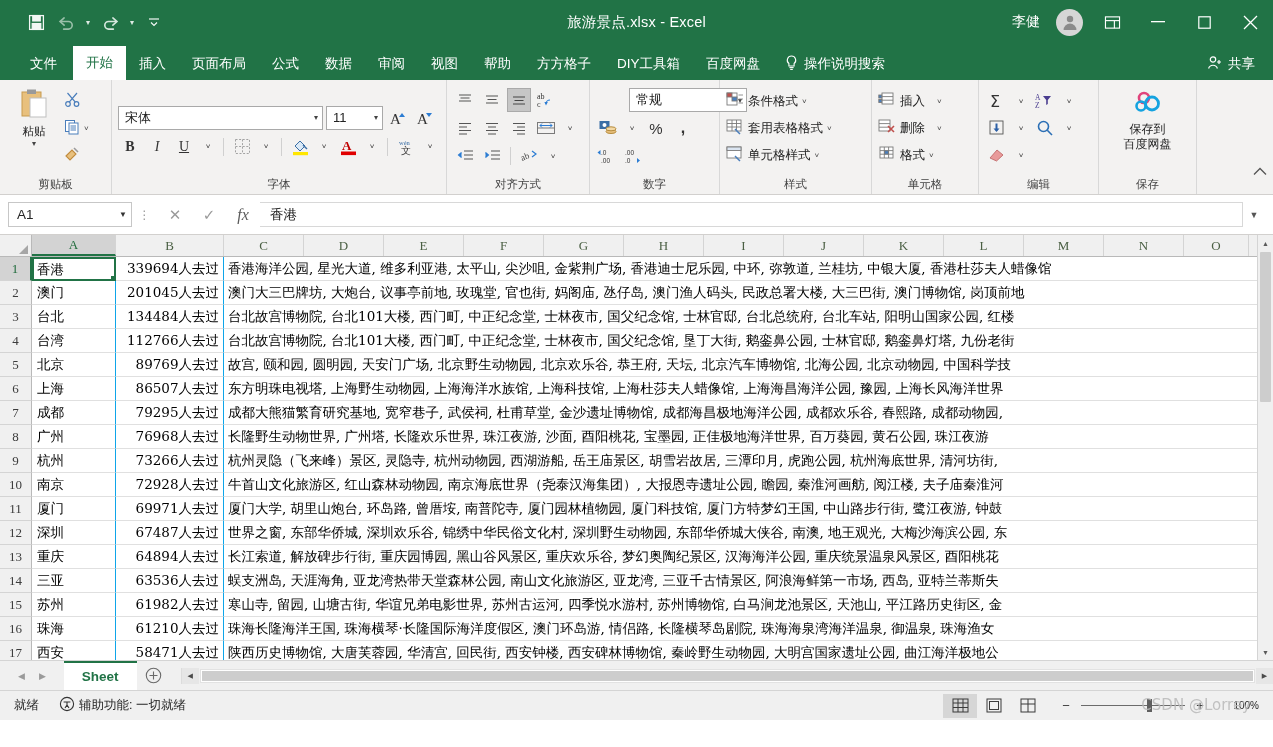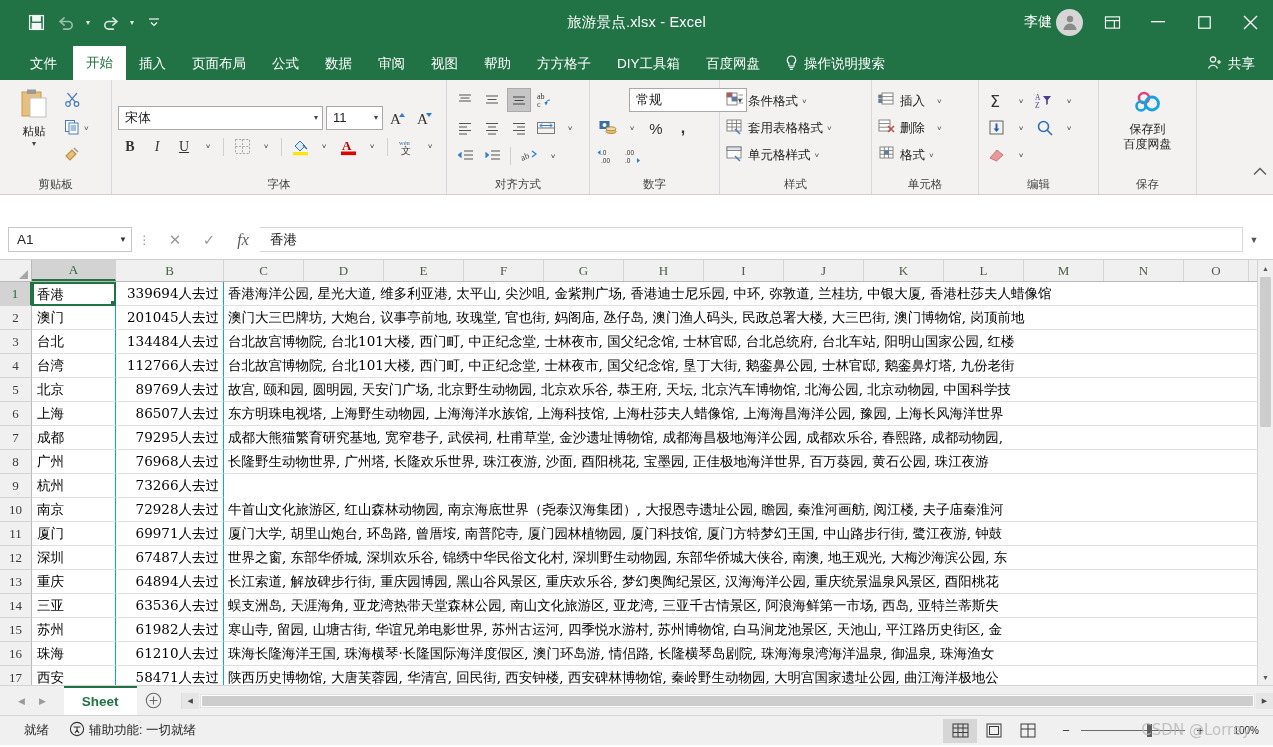--- a/index.html
+++ b/index.html
@@ -21,21 +21,21 @@
     width:28px;height:28px;display:flex;align-items:center;justify-content:center;
     color:#fff;opacity:.95;
   }
   .qat .qbtn svg{display:block;}
   .qat .caret{width:12px;height:28px;display:flex;align-items:center;justify-content:center;font-size:8px;opacity:.85;}
   .title-text{
     position:absolute;left:0;right:0;text-align:center;font-size:14.5px;
     letter-spacing:.2px;pointer-events:none;
   }
   .title-right{margin-left:auto;display:flex;align-items:center;height:44px;}
-  .user{display:flex;align-items:center;gap:4px;font-size:14px;padding-right:6px;text-align:right;}
+  .user{display:flex;align-items:center;gap:16px;font-size:14px;padding-right:6px;text-align:right;}
   .avatar{
     width:27px;height:27px;border-radius:50%;background:#d6d6d6;
     display:flex;align-items:center;justify-content:center;
   }
   .ribbon-disp{width:46px;display:flex;align-items:center;justify-content:center;}
   .wbtn{width:46px;height:44px;display:flex;align-items:center;justify-content:center;}
   
   .tabbar{
     height:36px;background:#217346;display:flex;align-items:flex-end;
     padding-left:14px;position:relative;
@@ -110,21 +110,21 @@
   .g-edit{width:120px;}
   .g-edit .group-body{flex-direction:column;gap:3px;padding-top:5px;}
   
   .g-save{width:98px;}
   .g-save .group-body{flex-direction:column;align-items:center;padding-top:6px;}
   .save-label{font-size:12px;text-align:center;line-height:15px;color:#222;margin-top:3px;}
   .ribbon-collapse{position:absolute;right:6px;bottom:16px;color:#555;font-size:11px;}
   
   .formulabar{
     height:40px;background:#fff;display:flex;align-items:center;
-    padding:0 8px;border-bottom:1px solid #d2d0ce;gap:0;margin-top:25px;
+    padding:0 8px;border-bottom:1px solid #d2d0ce;gap:0;
   }
   .namebox{
     width:124px;height:25px;border:1px solid #c7c7c7;background:#fff;
     display:flex;align-items:center;padding:0 4px 0 8px;font-size:13.5px;
   }
   .namebox .nv{flex:1;}
   .namebox .nc{font-size:8px;color:#333;}
   .fb-dots{width:26px;text-align:center;color:#999;font-size:12px;letter-spacing:1px;}
   .fb-btns{display:flex;align-items:center;gap:0;}
   .fb-btn{width:34px;height:26px;display:flex;align-items:center;justify-content:center;color:#9a9a9a;font-size:15px;}
@@ -198,21 +198,21 @@
     border-left:1px solid #dcdcdc;
   }
   .hs-arrow{width:17px;height:16px;display:flex;align-items:center;justify-content:center;font-size:7px;color:#4a4a4a;background:#e6e6e6;}
   .hs-track{flex:1;height:14px;background:#fff;border:1px solid #e2e2e2;margin:0 1px;position:relative;}
   .hs-thumb{position:absolute;left:1px;top:1px;bottom:1px;width:calc(100% - 2px);background:#cdcdcd;}
   
   .statusbar{
     height:30px;background:#f0f0f0;border-top:1px solid #d4d4d4;
     display:flex;align-items:center;font-size:12.5px;color:#1f1f1f;
   }
-  .st-ready{padding-left:24px;}
+  .st-ready{padding-left:14px;}
   .st-acc{display:flex;align-items:center;gap:4px;padding-left:20px;}
   .st-right{margin-left:auto;display:flex;align-items:center;padding-right:14px;gap:0;}
   .viewbtn{
     width:34px;height:24px;display:flex;align-items:center;justify-content:center;color:#3b3b3b;
   }
   .viewbtn.active{background:#d6d6d6;}
   .zoomctl{display:flex;align-items:center;gap:8px;padding-left:14px;}
   .zo-minus,.zo-plus{width:14px;text-align:center;color:#3b3b3b;font-size:13px;}
   .zo-track{width:104px;height:14px;position:relative;display:flex;align-items:center;}
   .zo-line{width:100%;height:1px;background:#6b6b6b;}
@@ -833,20 +833,21 @@
       <div class="grow">
         <div class="rh">8</div>
         <div class="cell a">广州</div>
         <div class="cell b">76968人去过</div>
         <div class="cell c">长隆野生动物世界, 广州塔, 长隆欢乐世界, 珠江夜游, 沙面, 酉阳桃花, 宝墨园, 正佳极地海洋世界, 百万葵园, 黄石公园, 珠江夜游</div>
       </div>
       <div class="grow">
         <div class="rh">9</div>
         <div class="cell a">杭州</div>
         <div class="cell b">73266人去过</div>
+        <div class="cell c">杭州灵隐（飞来峰）景区, 灵隐寺, 杭州动物园, 西湖游船, 岳王庙景区, 胡雪岩故居, 三潭印月, 虎跑公园, 杭州海底世界, 清河坊街,</div>
       </div>
       <div class="grow">
         <div class="rh">10</div>
         <div class="cell a">南京</div>
         <div class="cell b">72928人去过</div>
         <div class="cell c">牛首山文化旅游区, 红山森林动物园, 南京海底世界（尧泰汉海集团）, 大报恩寺遗址公园, 瞻园, 秦淮河画舫, 阅江楼, 夫子庙秦淮河</div>
       </div>
       <div class="grow">
         <div class="rh">11</div>
         <div class="cell a">厦门</div>

